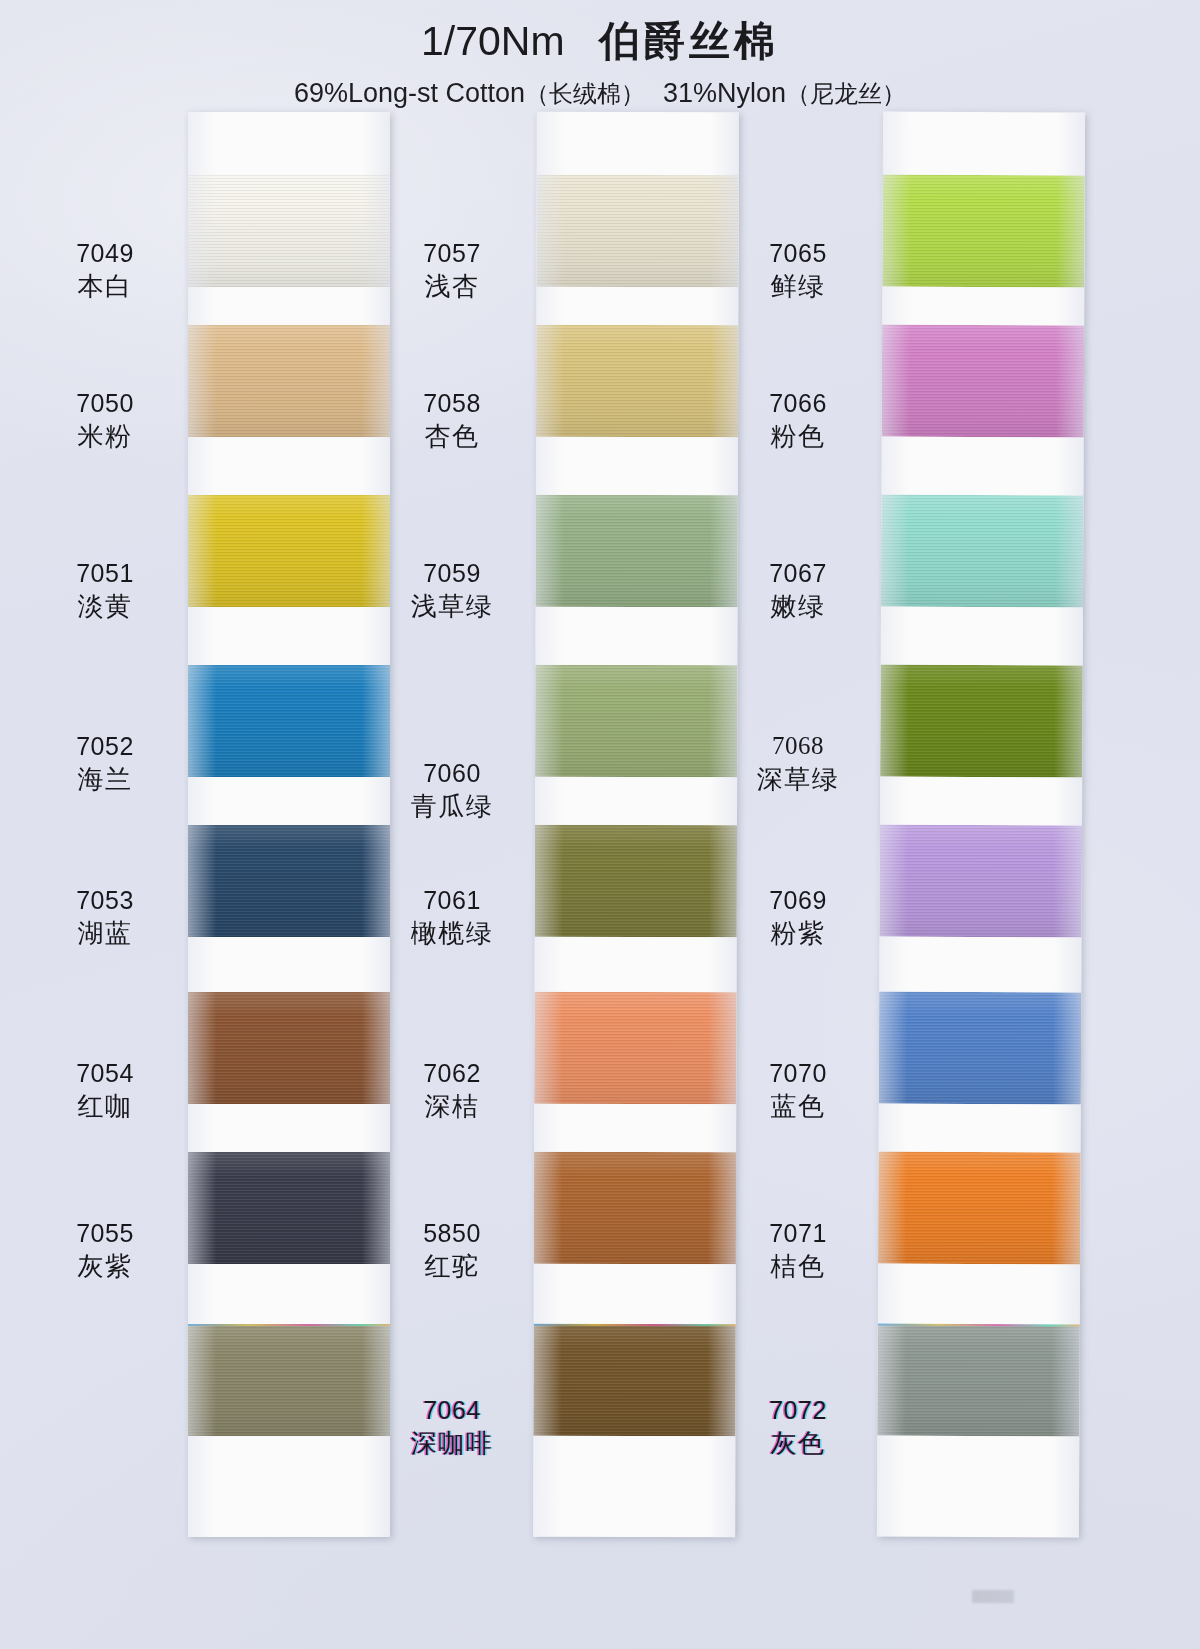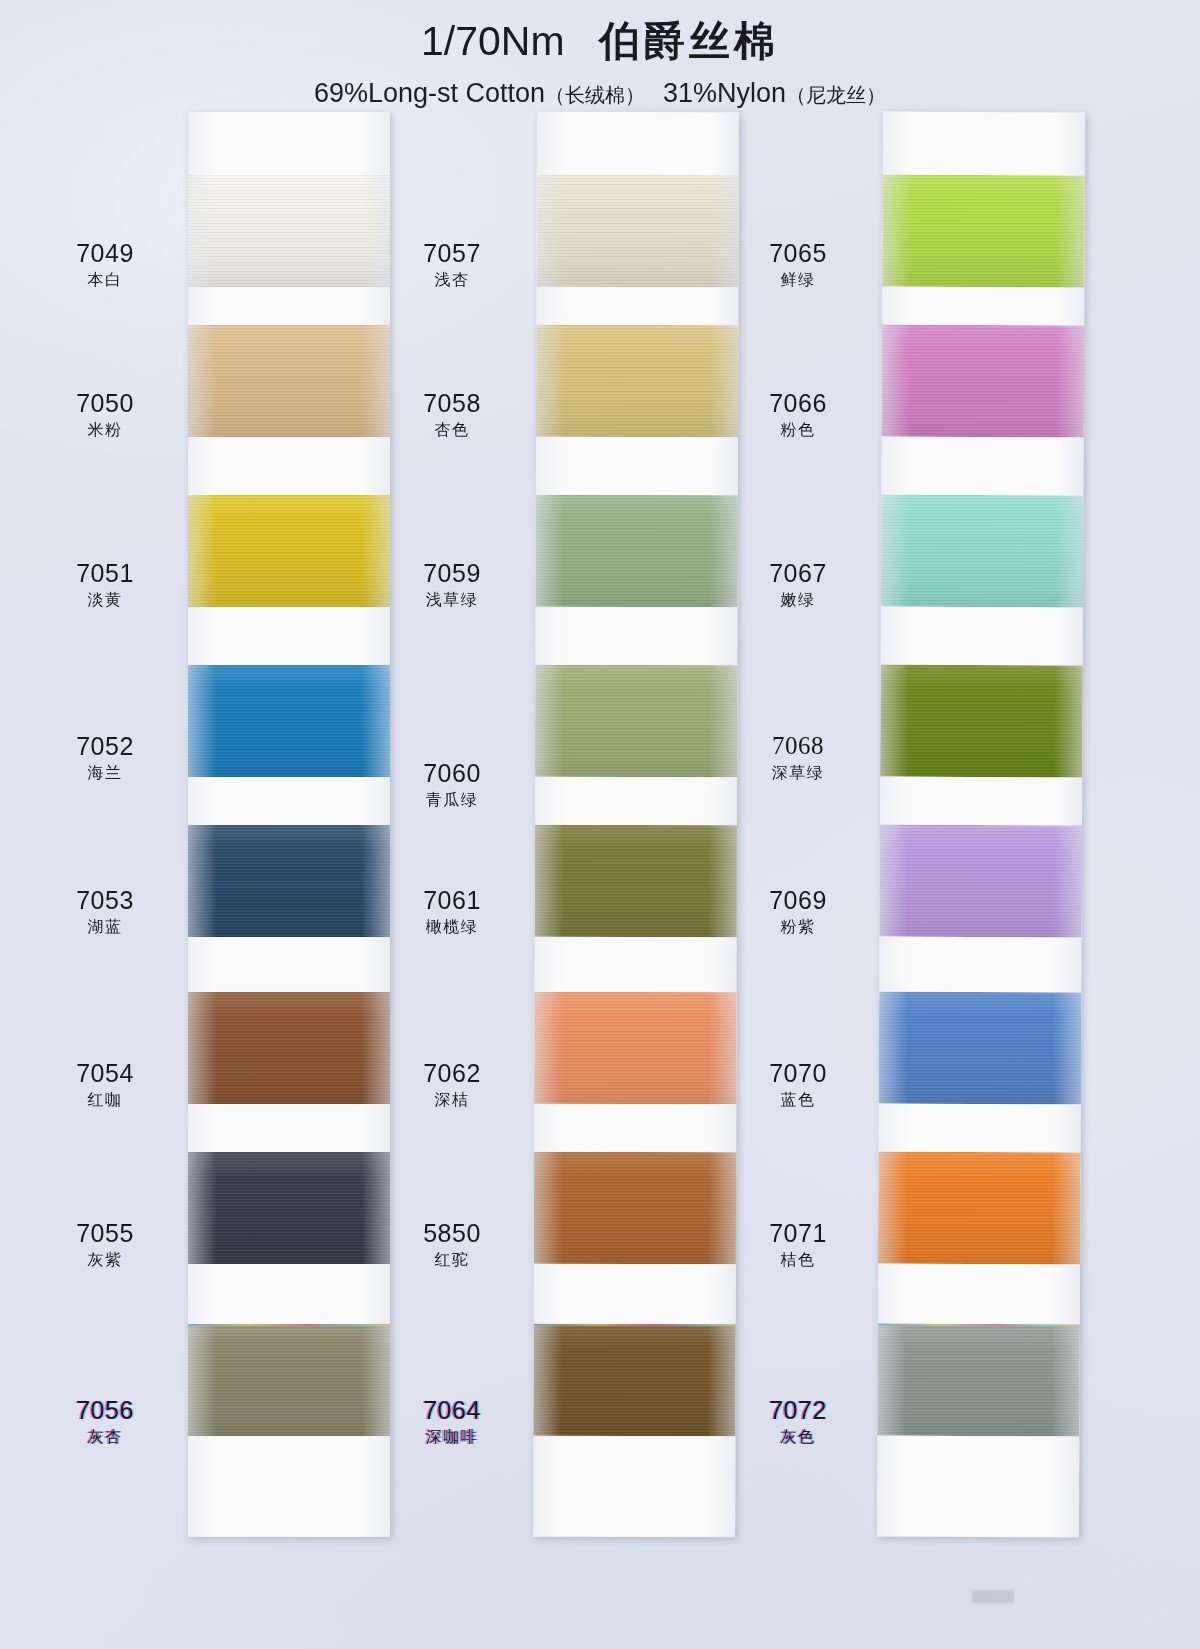--- a/index.html
+++ b/index.html
@@ -39,21 +39,21 @@
     white-space: nowrap;
   }
   .title .code { letter-spacing: 0px; }
   .title .cn { margin-left: 22px; font-weight: 700; letter-spacing: 4px; }
   .subtitle {
     margin-top: 9px;
     font-size: 27px;
     color: #1d1d22;
     white-space: nowrap;
   }
-  .subtitle .small { font-size: 20px; }
+  .subtitle .small { font-size: 24px; }
   .subtitle .gap { display: inline-block; width: 18px; }
 
   
   .board {
     position: absolute;
     top: 112px; left: 0;
     width: 1200px; height: 1450px;
   }
   .column {
     position: absolute;
@@ -112,21 +112,21 @@
     line-height: 1.30;
     margin-top: 20px;
   }
   .label .code {
     display: block;
     font-size: 25px;
     letter-spacing: .5px;
   }
   .label .name {
     display: block;
-    font-size: 16px;
+    font-size: 26px;
     letter-spacing: 1.5px;
   }
   .label.left  { left: 25px; }
   .label.mid   { left: 372px; }
   .label.right { left: 718px; }
   .label.ghost .code, .label.ghost .name {
     text-shadow: -1.5px 0 rgba(255,0,160,.55), 1.5px 0 rgba(0,200,255,.55);
   }
 
   
@@ -278,24 +278,20 @@
       <span class="name">湖蓝</span>
     </div>
     <div class="label left" style="top: 925px;">
       <span class="code">7054</span>
       <span class="name">红咖</span>
     </div>
     <div class="label left" style="top: 1085px;">
       <span class="code">7055</span>
       <span class="name">灰紫</span>
     </div>
-    <div class="label left ghost" style="top: 1262px;">
-      <span class="code">7056</span>
-      <span class="name">灰杏</span>
-    </div>
     <div class="label mid" style="top: 105px;">
       <span class="code">7057</span>
       <span class="name">浅杏</span>
     </div>
     <div class="label mid" style="top: 255px;">
       <span class="code">7058</span>
       <span class="name">杏色</span>
     </div>
     <div class="label mid" style="top: 425px;">
       <span class="code">7059</span>

